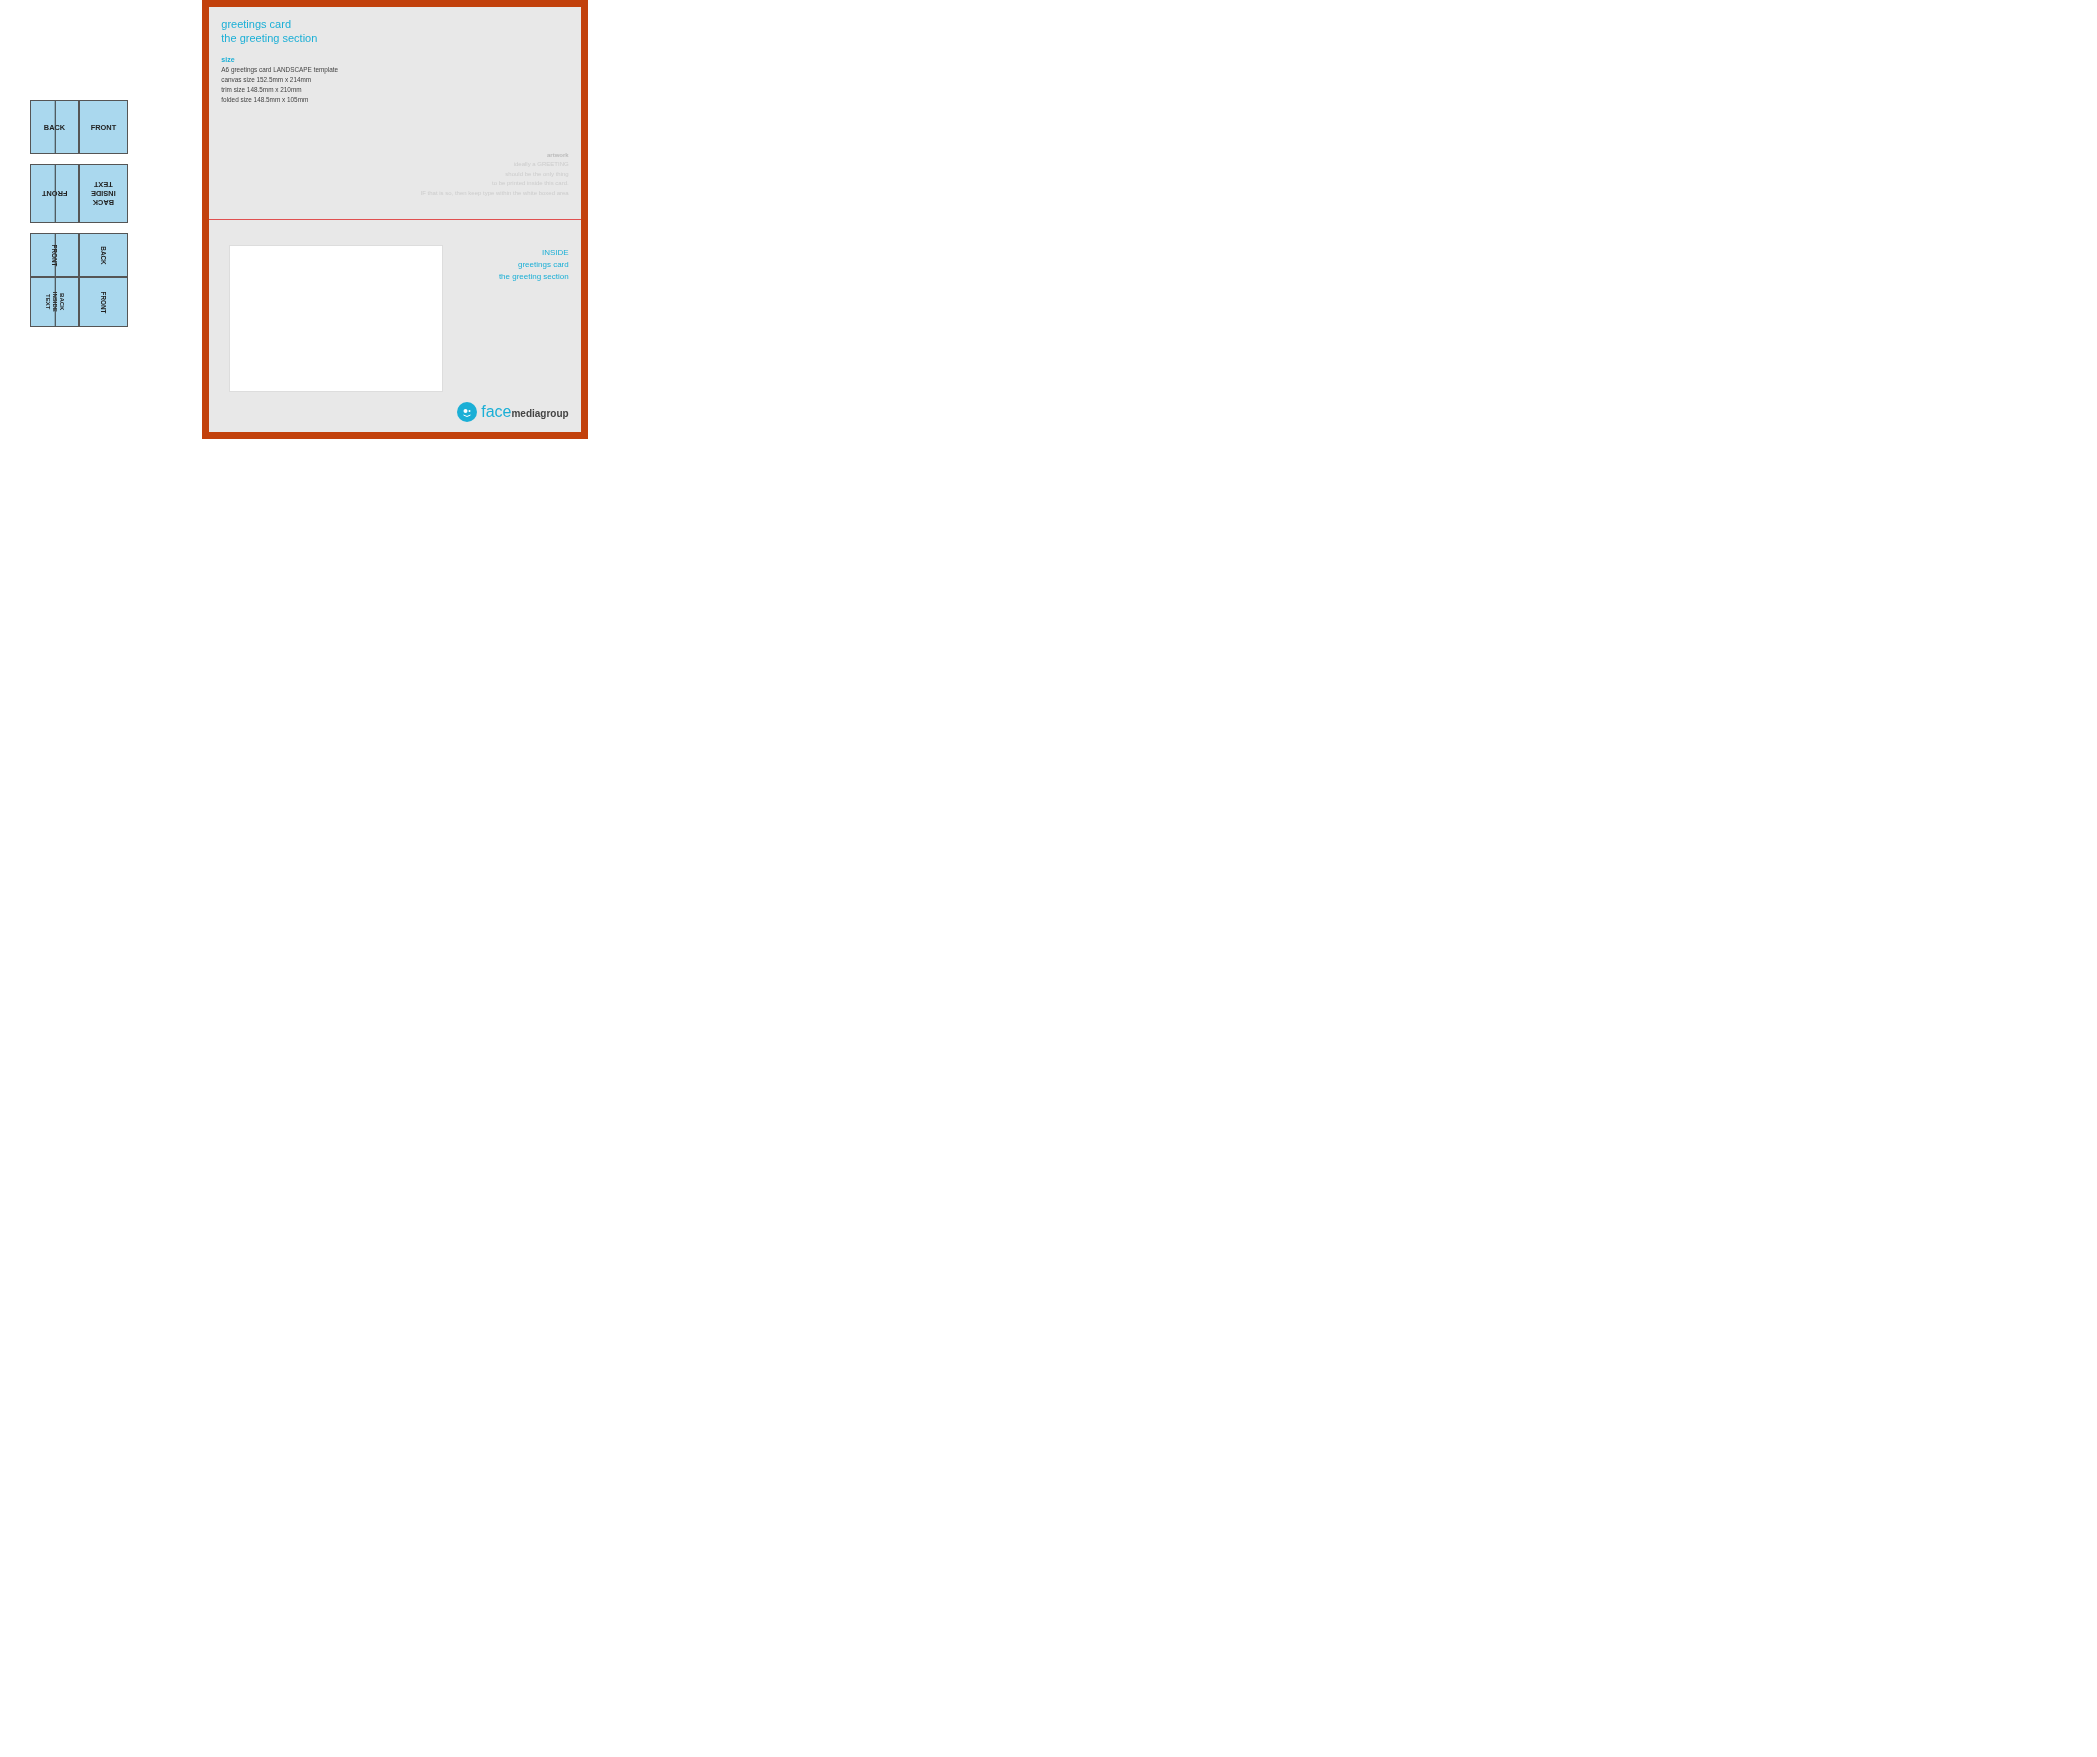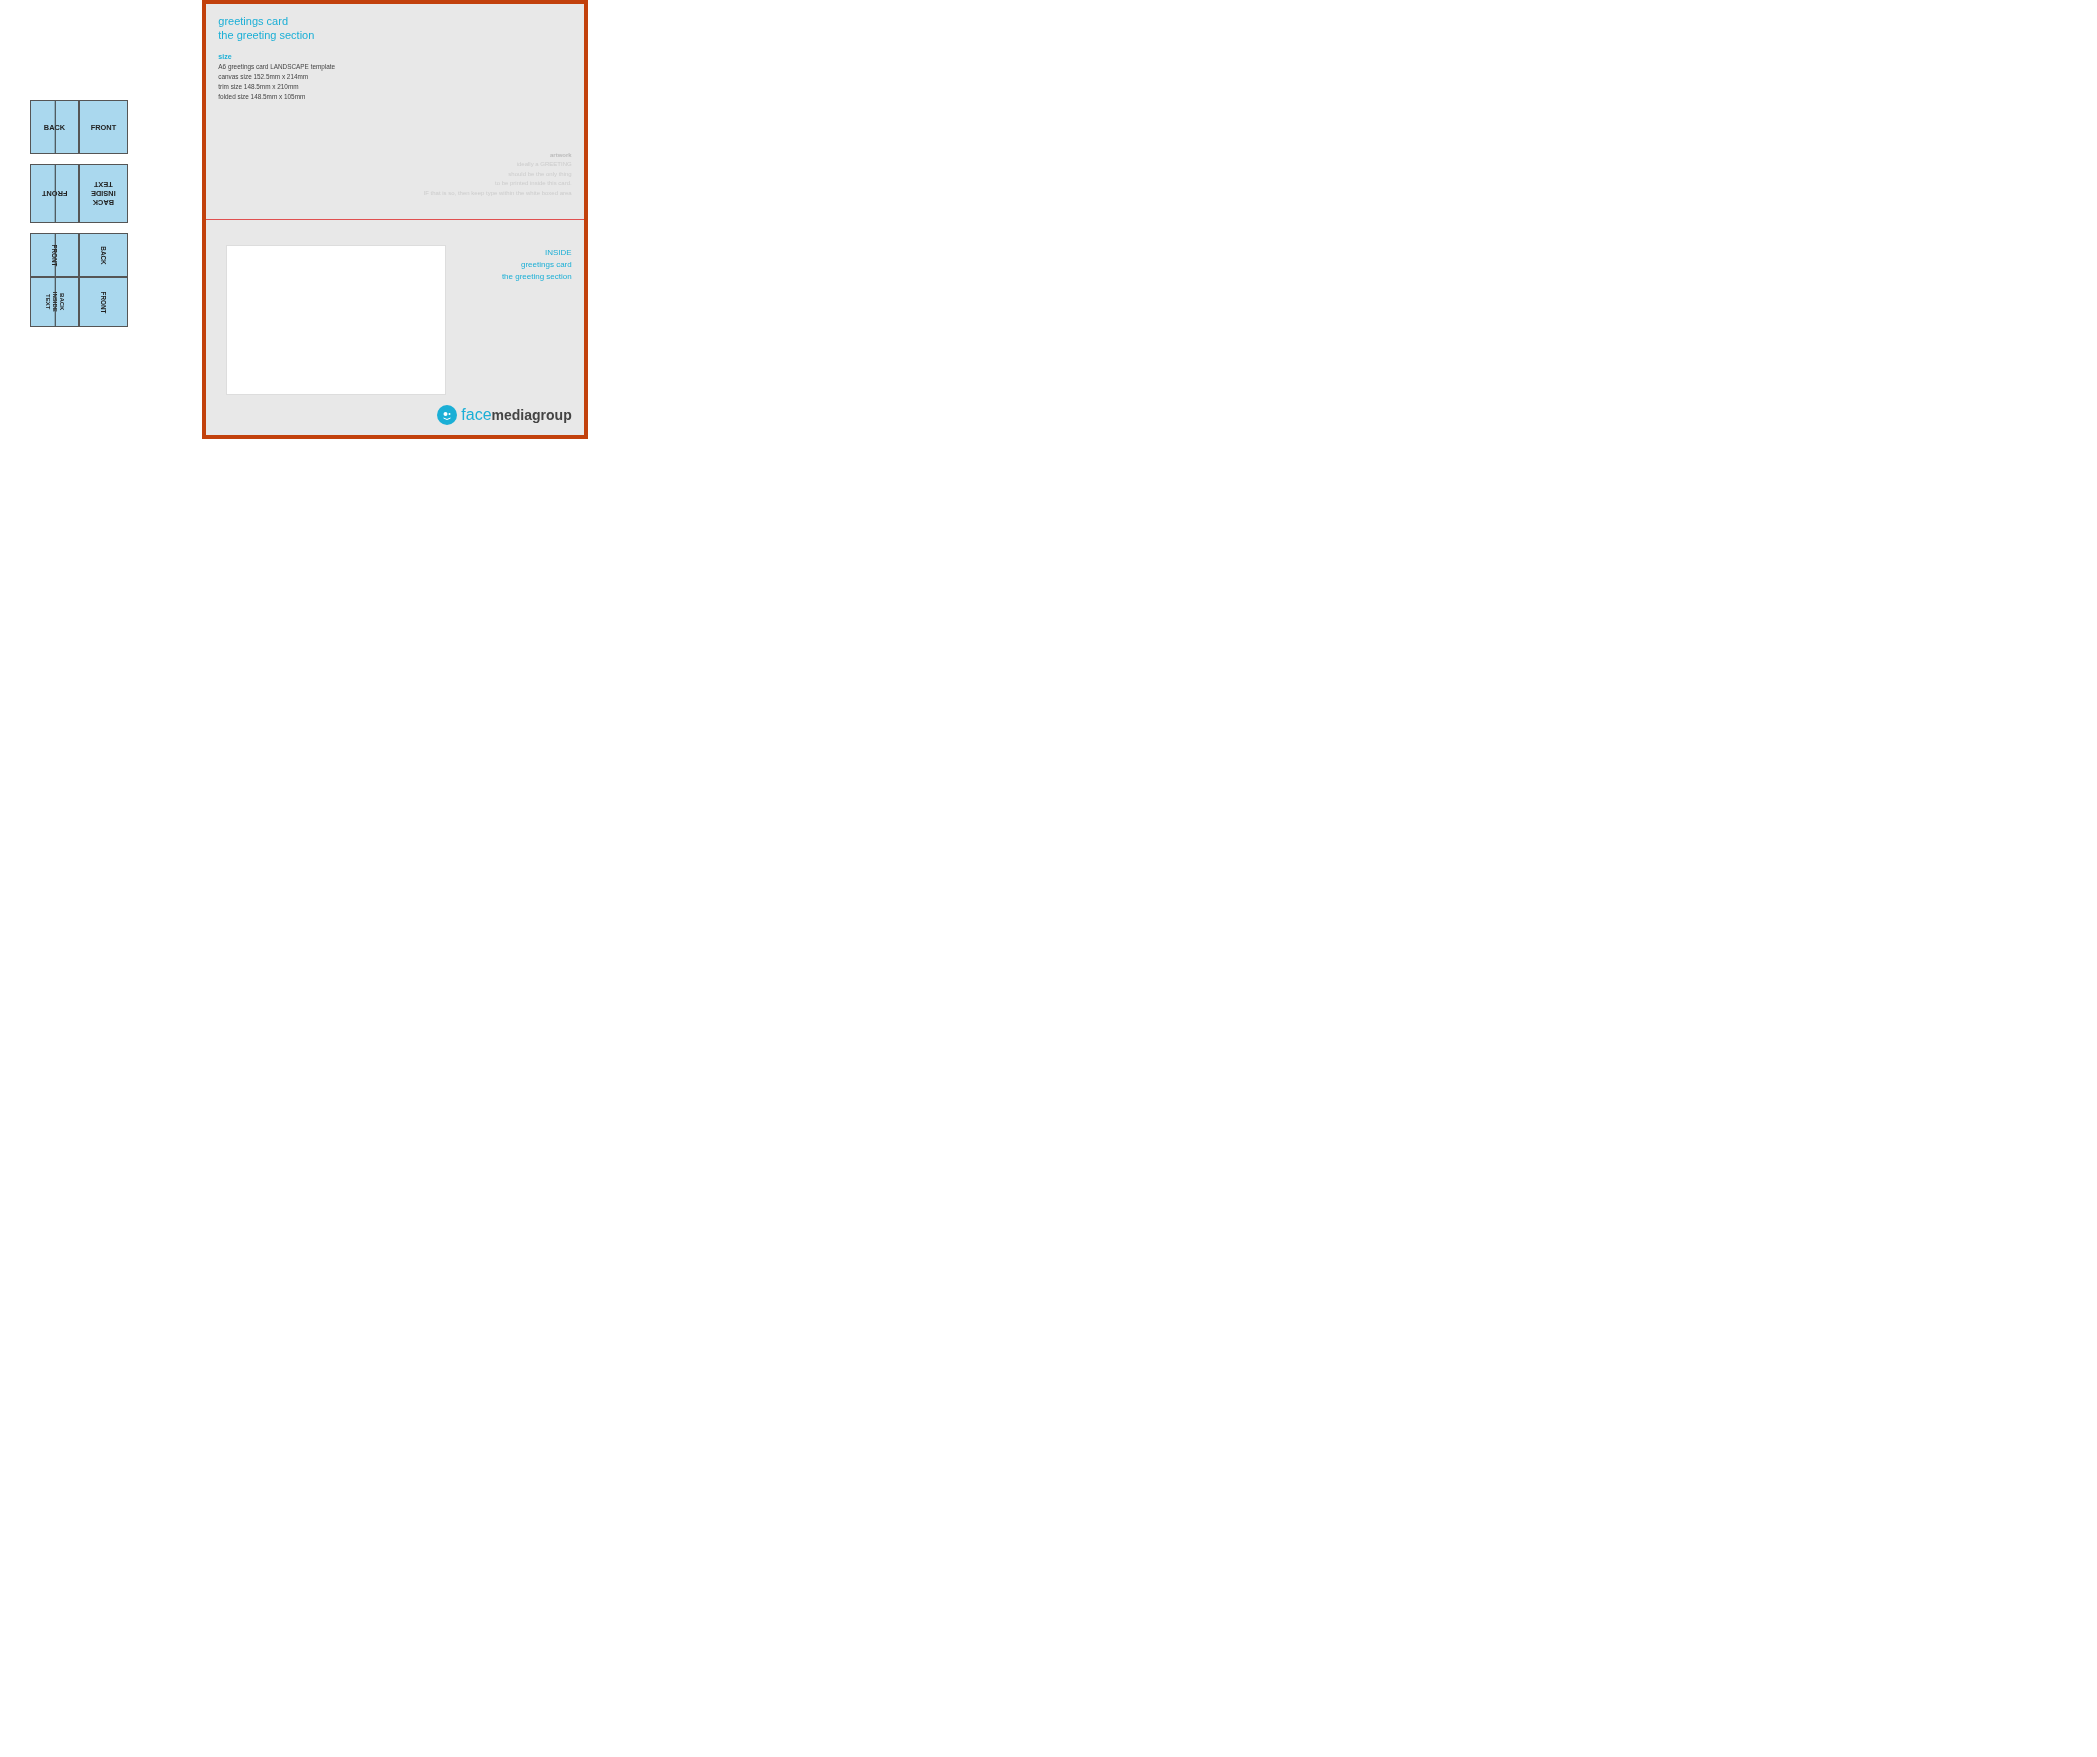--- a/index.html
+++ b/index.html
@@ -107,21 +107,21 @@
       white-space: nowrap;
     }
 
     
     .right-panel {
       position: absolute;
       left: 202px;
       top: 0;
       right: 0;
       bottom: 0;
-      border: 4px solid #c2410c;
+      border: 7px solid #c2410c;
     }
 
     
     .right-top {
       position: absolute;
       top: 0;
       left: 0;
       right: 0;
       height: 50%;
       background: #e8e8e8;
@@ -350,19 +350,19 @@
     <div class="logo-area">
       <div class="logo-icon">
         <svg width="14" height="14" viewBox="0 0 28 28">
           <circle cx="14" cy="14" r="13" fill="#1bafd6"></circle>
           <circle cx="11" cy="12" r="4" fill="white"></circle>
           <circle cx="19" cy="12" r="2" fill="white"></circle>
           <path d="M7 20 Q14 26 21 20" stroke="white" stroke-width="2" fill="none"></path>
         </svg>
       </div>
       <div class="logo-text">
-        <span class="face" style="color:#1bafd6; font-size:16px; font-weight:normal;">face</span><span class="media" style="font-weight:bold; font-size:14px; color:#444;margin-top:12px;">mediagroup</span>
+        <span class="face" style="color:#1bafd6; font-size:16px; font-weight:normal;">face</span><span class="media" style="font-weight:bold; font-size:10px; color:#444;margin-top:12px;">mediagroup</span>
       </div>
     </div>
   </div>
 
 </div>
 
 
 </body></html>

